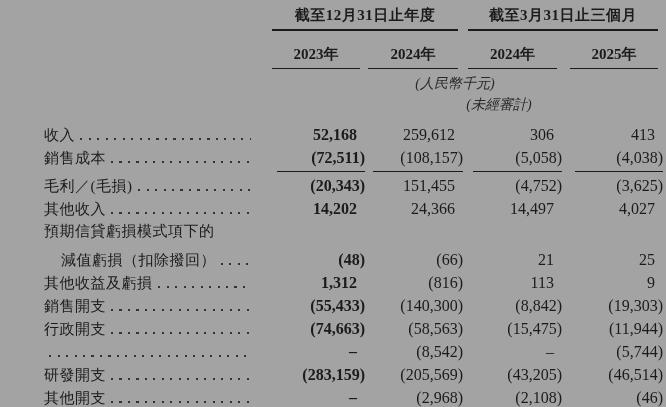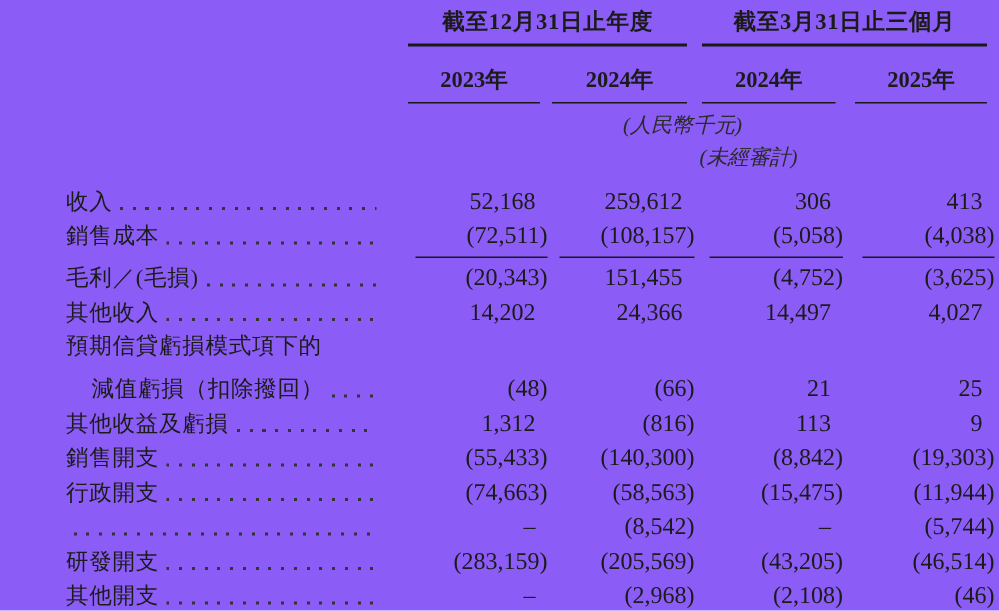--- a/index.html
+++ b/index.html
@@ -1,21 +1,21 @@
 <!DOCTYPE html>
 <html><head>
 <meta charset="utf-8">
 <style>
   * { box-sizing: border-box; margin: 0; padding: 0; }
   html, body { background: #ffffff; }
   .page {
     position: relative;
     width: 666px;
     height: 407px;
-    background: #8b5cf6;
+    background: #a3a3a3;
     color: #1b1b1b;
     font-family: "Liberation Serif", "DejaVu Serif", serif;
     overflow: hidden;
   }
 
   
   .hdr-groups {
     display: flex;
     padding-left: 272px;
     padding-top: 8px;
@@ -84,21 +84,21 @@
     height: 2px;
     margin: 0 26px 6px 5px;
     background: repeating-linear-gradient(90deg, #333 0 2px, transparent 2px 8.5px);
   }
   .leader.hidden { background: none; }
   .val {
     text-align: right;
     font-size: 16px;
     line-height: 23px;
   }
-  .v1 { width: 88px; }
+  .v1 { width: 88px; font-weight: bold; }
   .v2 { width: 90px; margin-left: 8px; }
   .v3 { width: 89px; margin-left: 10px; }
   .v4 { width: 88px; margin-left: 13px; }
   .val.pos { padding-right: 8px; }
   .row.rule-below .val {
     border-bottom: 1.5px solid #1a1a1a;
     height: 26px;
   }
 </style>
 </head>

